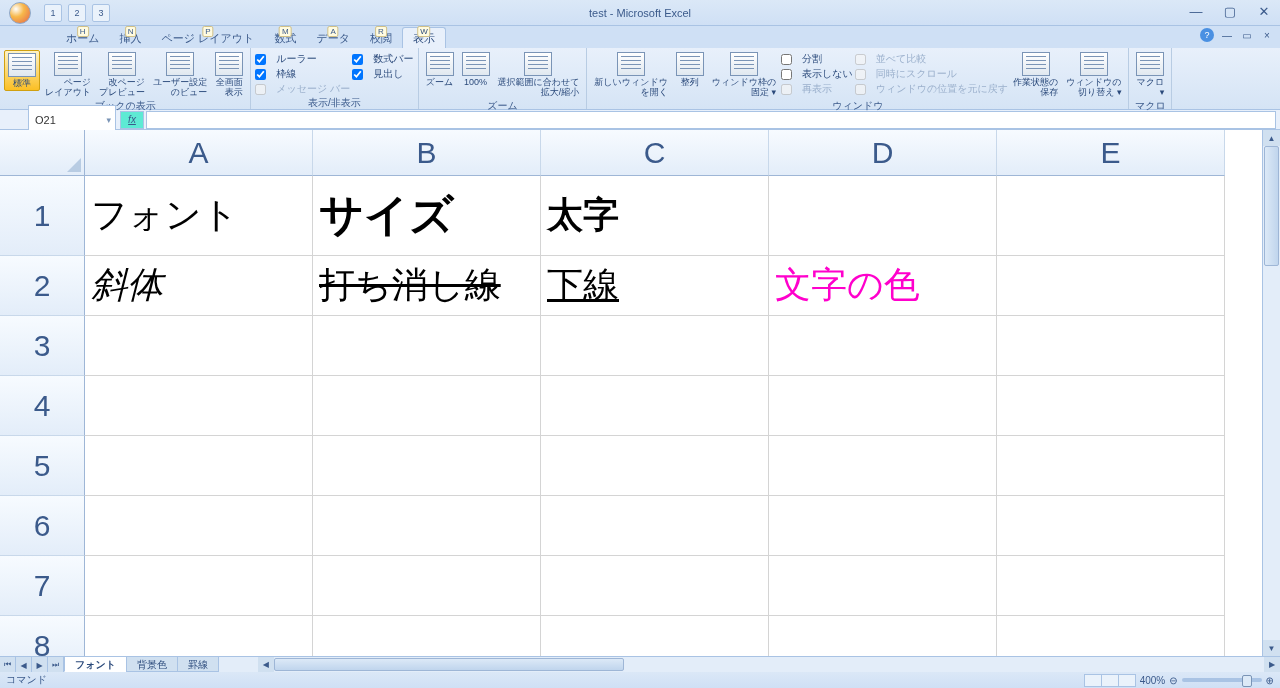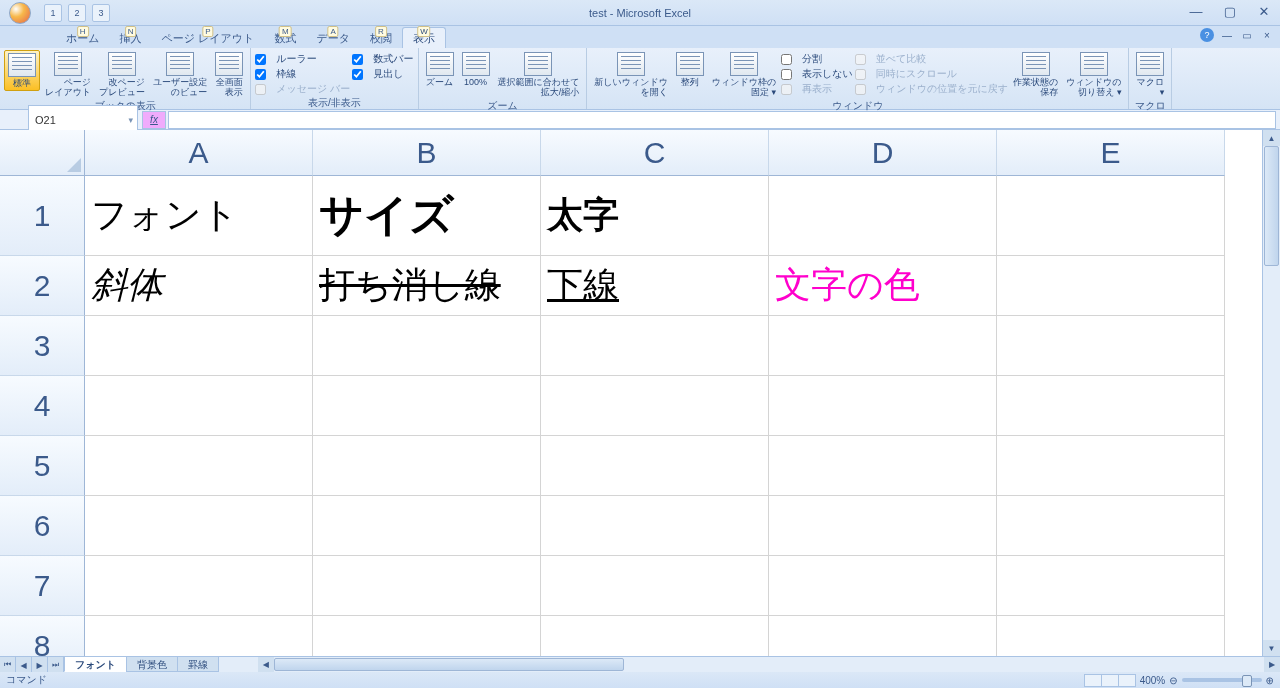--- a/index.html
+++ b/index.html
@@ -32,23 +32,23 @@
 .big-btn { display:flex; flex-direction:column; align-items:center; justify-content:flex-start; padding:2px 3px; min-width:34px; gap:1px; border-radius:2px; }
 .big-btn.active { background:linear-gradient(#fef3c7,#fbbf24); border:1px solid #d0a010; }
 .big-btn .icn { width:28px; height:24px; }
 .big-btn .lbl { font-size:9px; color:#2b4a7b; text-align:right; line-height:10px; }
 .chklist { display:flex; flex-direction:column; gap:1px; padding-top:2px; }
 .chk-row { display:flex; align-items:center; gap:10px; font-size:10px; color:#2b4a7b; }
 .chk-row input { width:11px; height:11px; }
 
 
 .fbar-row { height:20px; background:#e8f0fb; border-bottom:1px solid #a9c3e4; display:flex; align-items:center; }
-.namebox { width:110px; height:18px; margin-left:28px; background:#fff; border:1px solid #a9c3e4; font-size:11px; padding:14px 6px; display:flex; align-items:center; color:#333; position:relative; }
+.namebox { width:88px; height:18px; margin-left:28px; background:#fff; border:1px solid #a9c3e4; font-size:11px; padding:14px 6px; display:flex; align-items:center; color:#333; position:relative; }
 .namebox::after { content:"▾"; position:absolute; right:4px; color:#7a94b6; font-size:9px; }
-.fx-btn { width:24px; height:18px; border:1px solid #a9c3e4; background:#f0abfc; margin-left:4px; display:flex; align-items:center; justify-content:center; font-style:italic; font-size:10px; color:#3b5a8b;text-decoration:underline; }
+.fx-btn { width:24px; height:18px; border:1px solid #a9c3e4; background:#5eead4; margin-left:4px; display:flex; align-items:center; justify-content:center; font-style:italic; font-size:10px; color:#3b5a8b;text-decoration:underline; }
 .formula-input { flex:1; height:18px; background:#fff; border:1px solid #a9c3e4; margin:0 4px 0 2px; }
 
 
 .grid-wrap { position:absolute; top:130px; left:0; right:0; bottom:32px; display:flex; }
 .grid-main { flex:1; overflow:hidden; position:relative; }
 .col-headers { display:flex; height:46px; }
 .corner { width:85px; height:46px; background:linear-gradient(#f7fbff,#e3edf9); border-right:1px solid #9eb6d6; border-bottom:1px solid #9eb6d6; position:relative; }
 .corner::after { content:""; position:absolute; right:3px; bottom:3px; width:0; height:0; border-left:14px solid transparent; border-bottom:14px solid #b8cce3; }
 .col-h { width:228px; height:46px; background:linear-gradient(#f7fbff,#e3edf9); border-right:1px solid #c8d8ea; border-bottom:1px solid #9eb6d6; display:flex; align-items:center; justify-content:center; font-size:30px; color:#3b5a8b; }
 .rows { }

